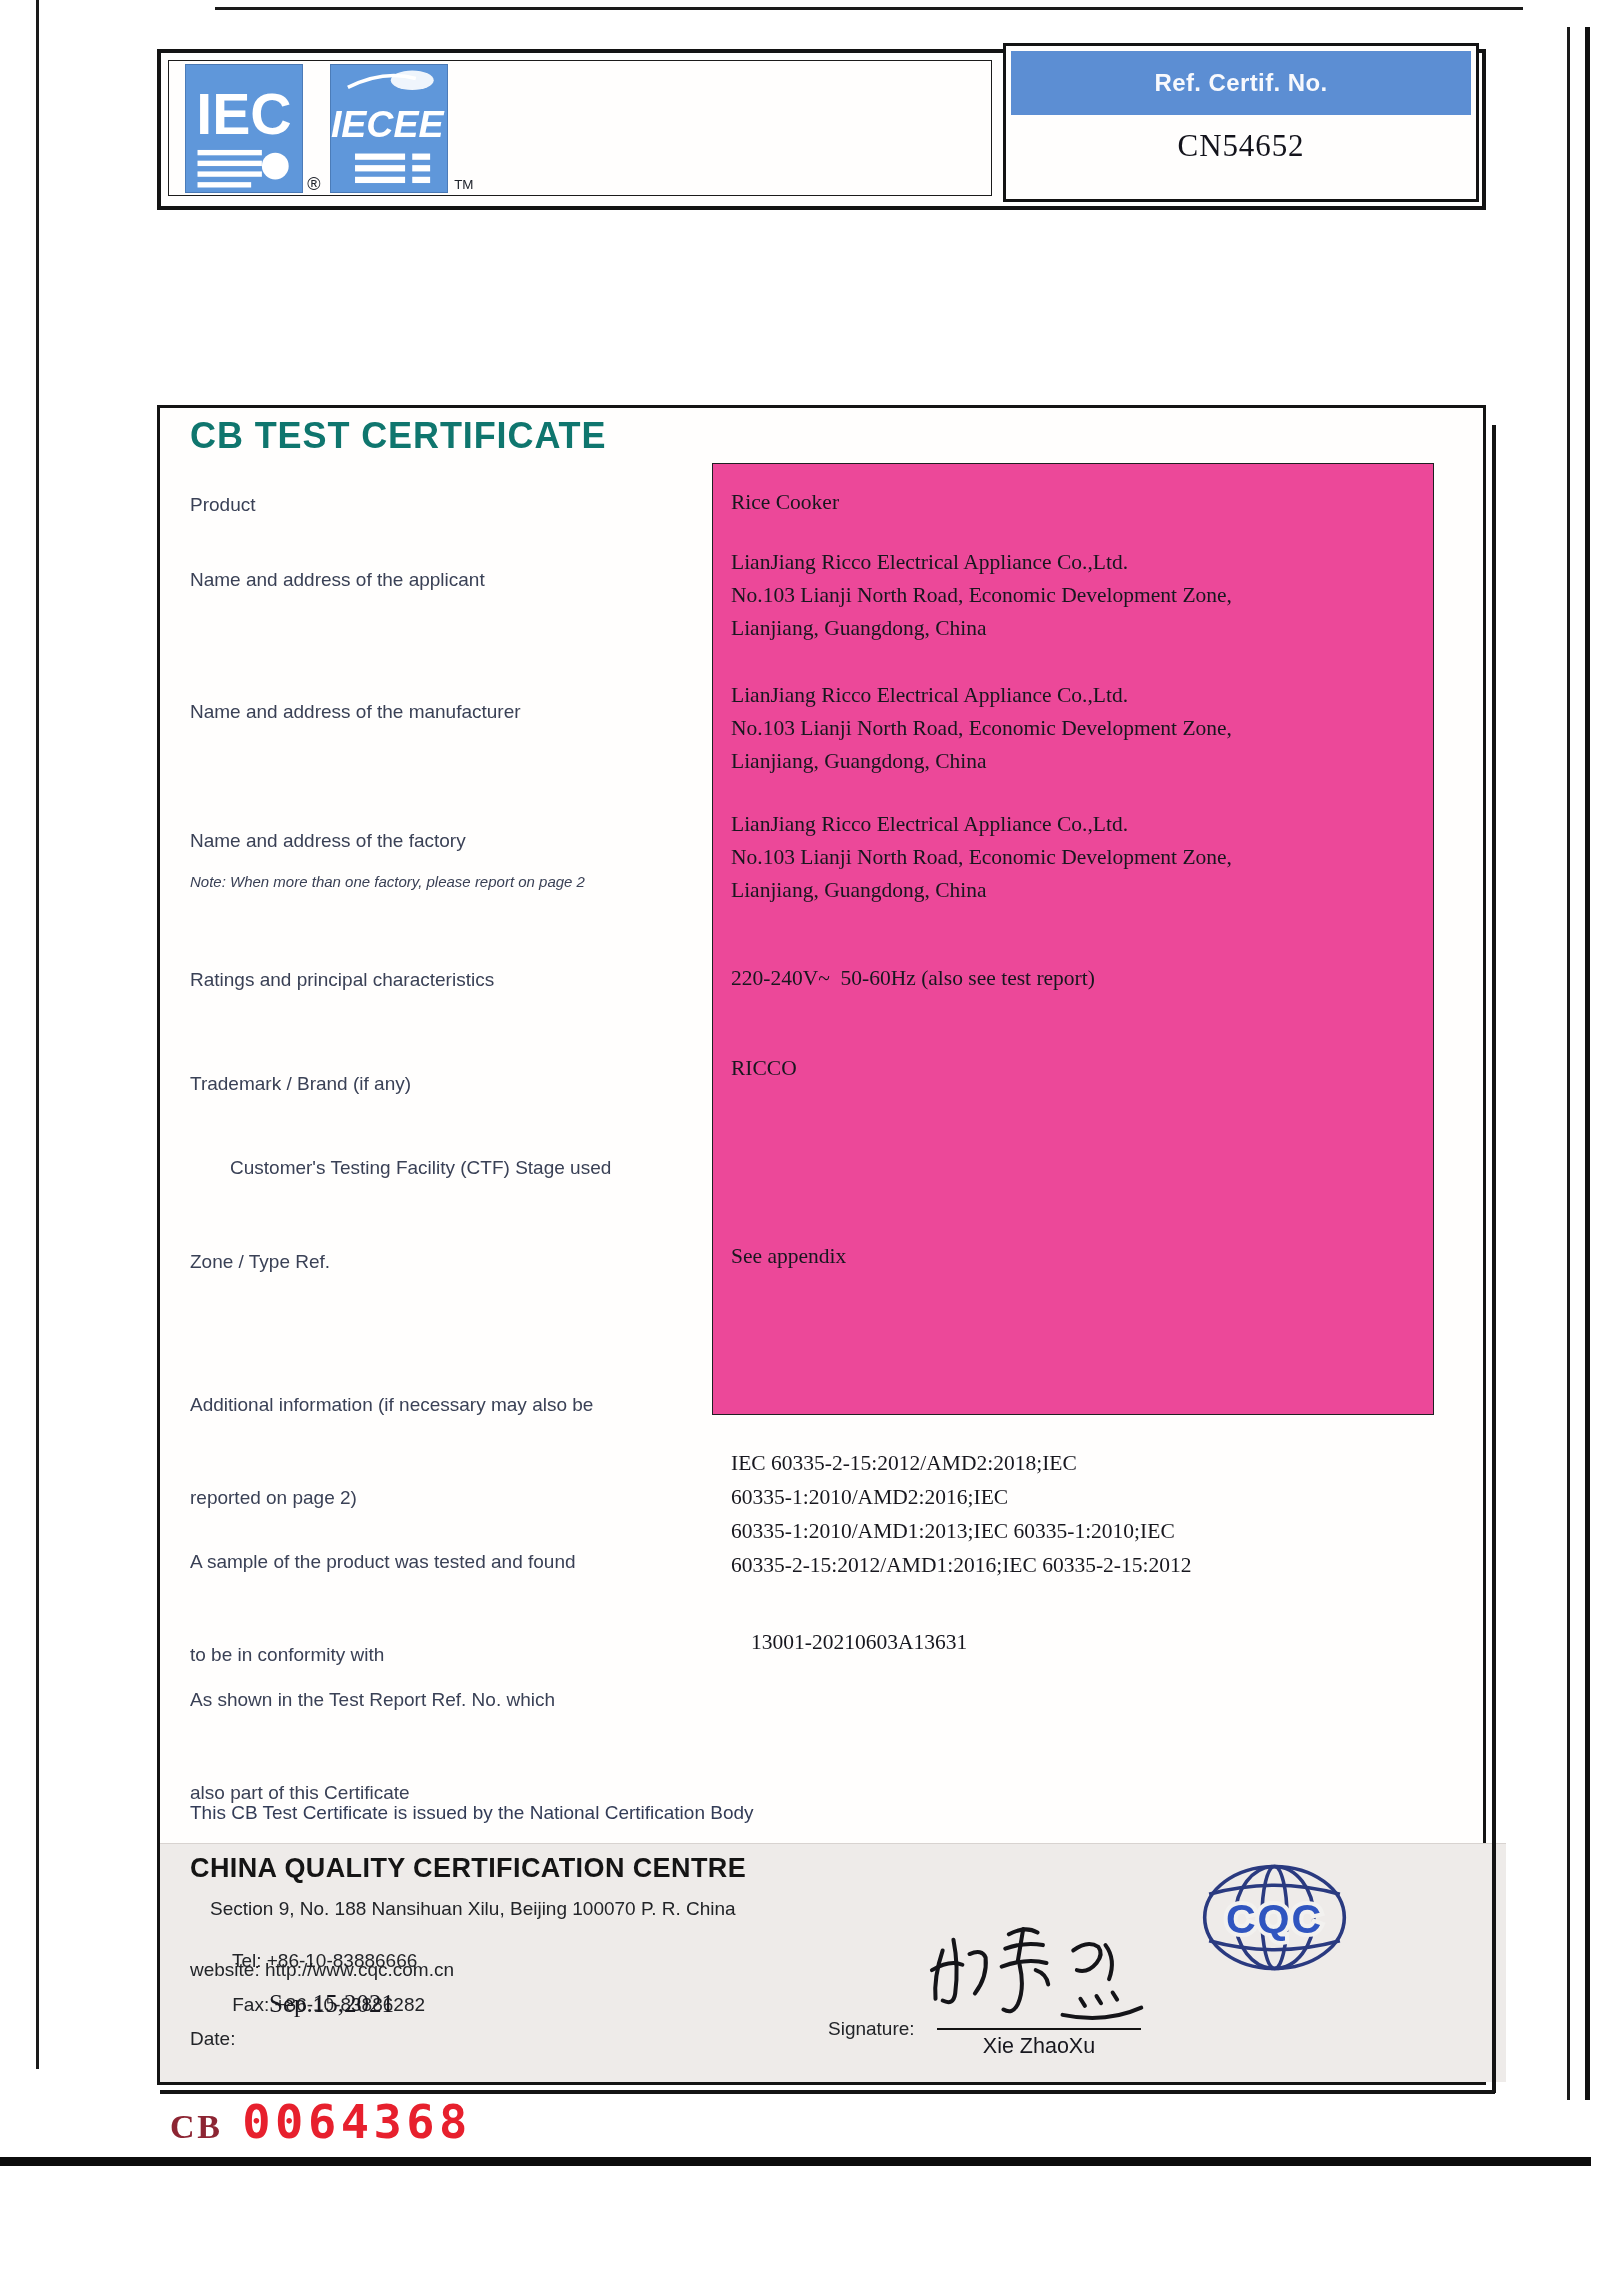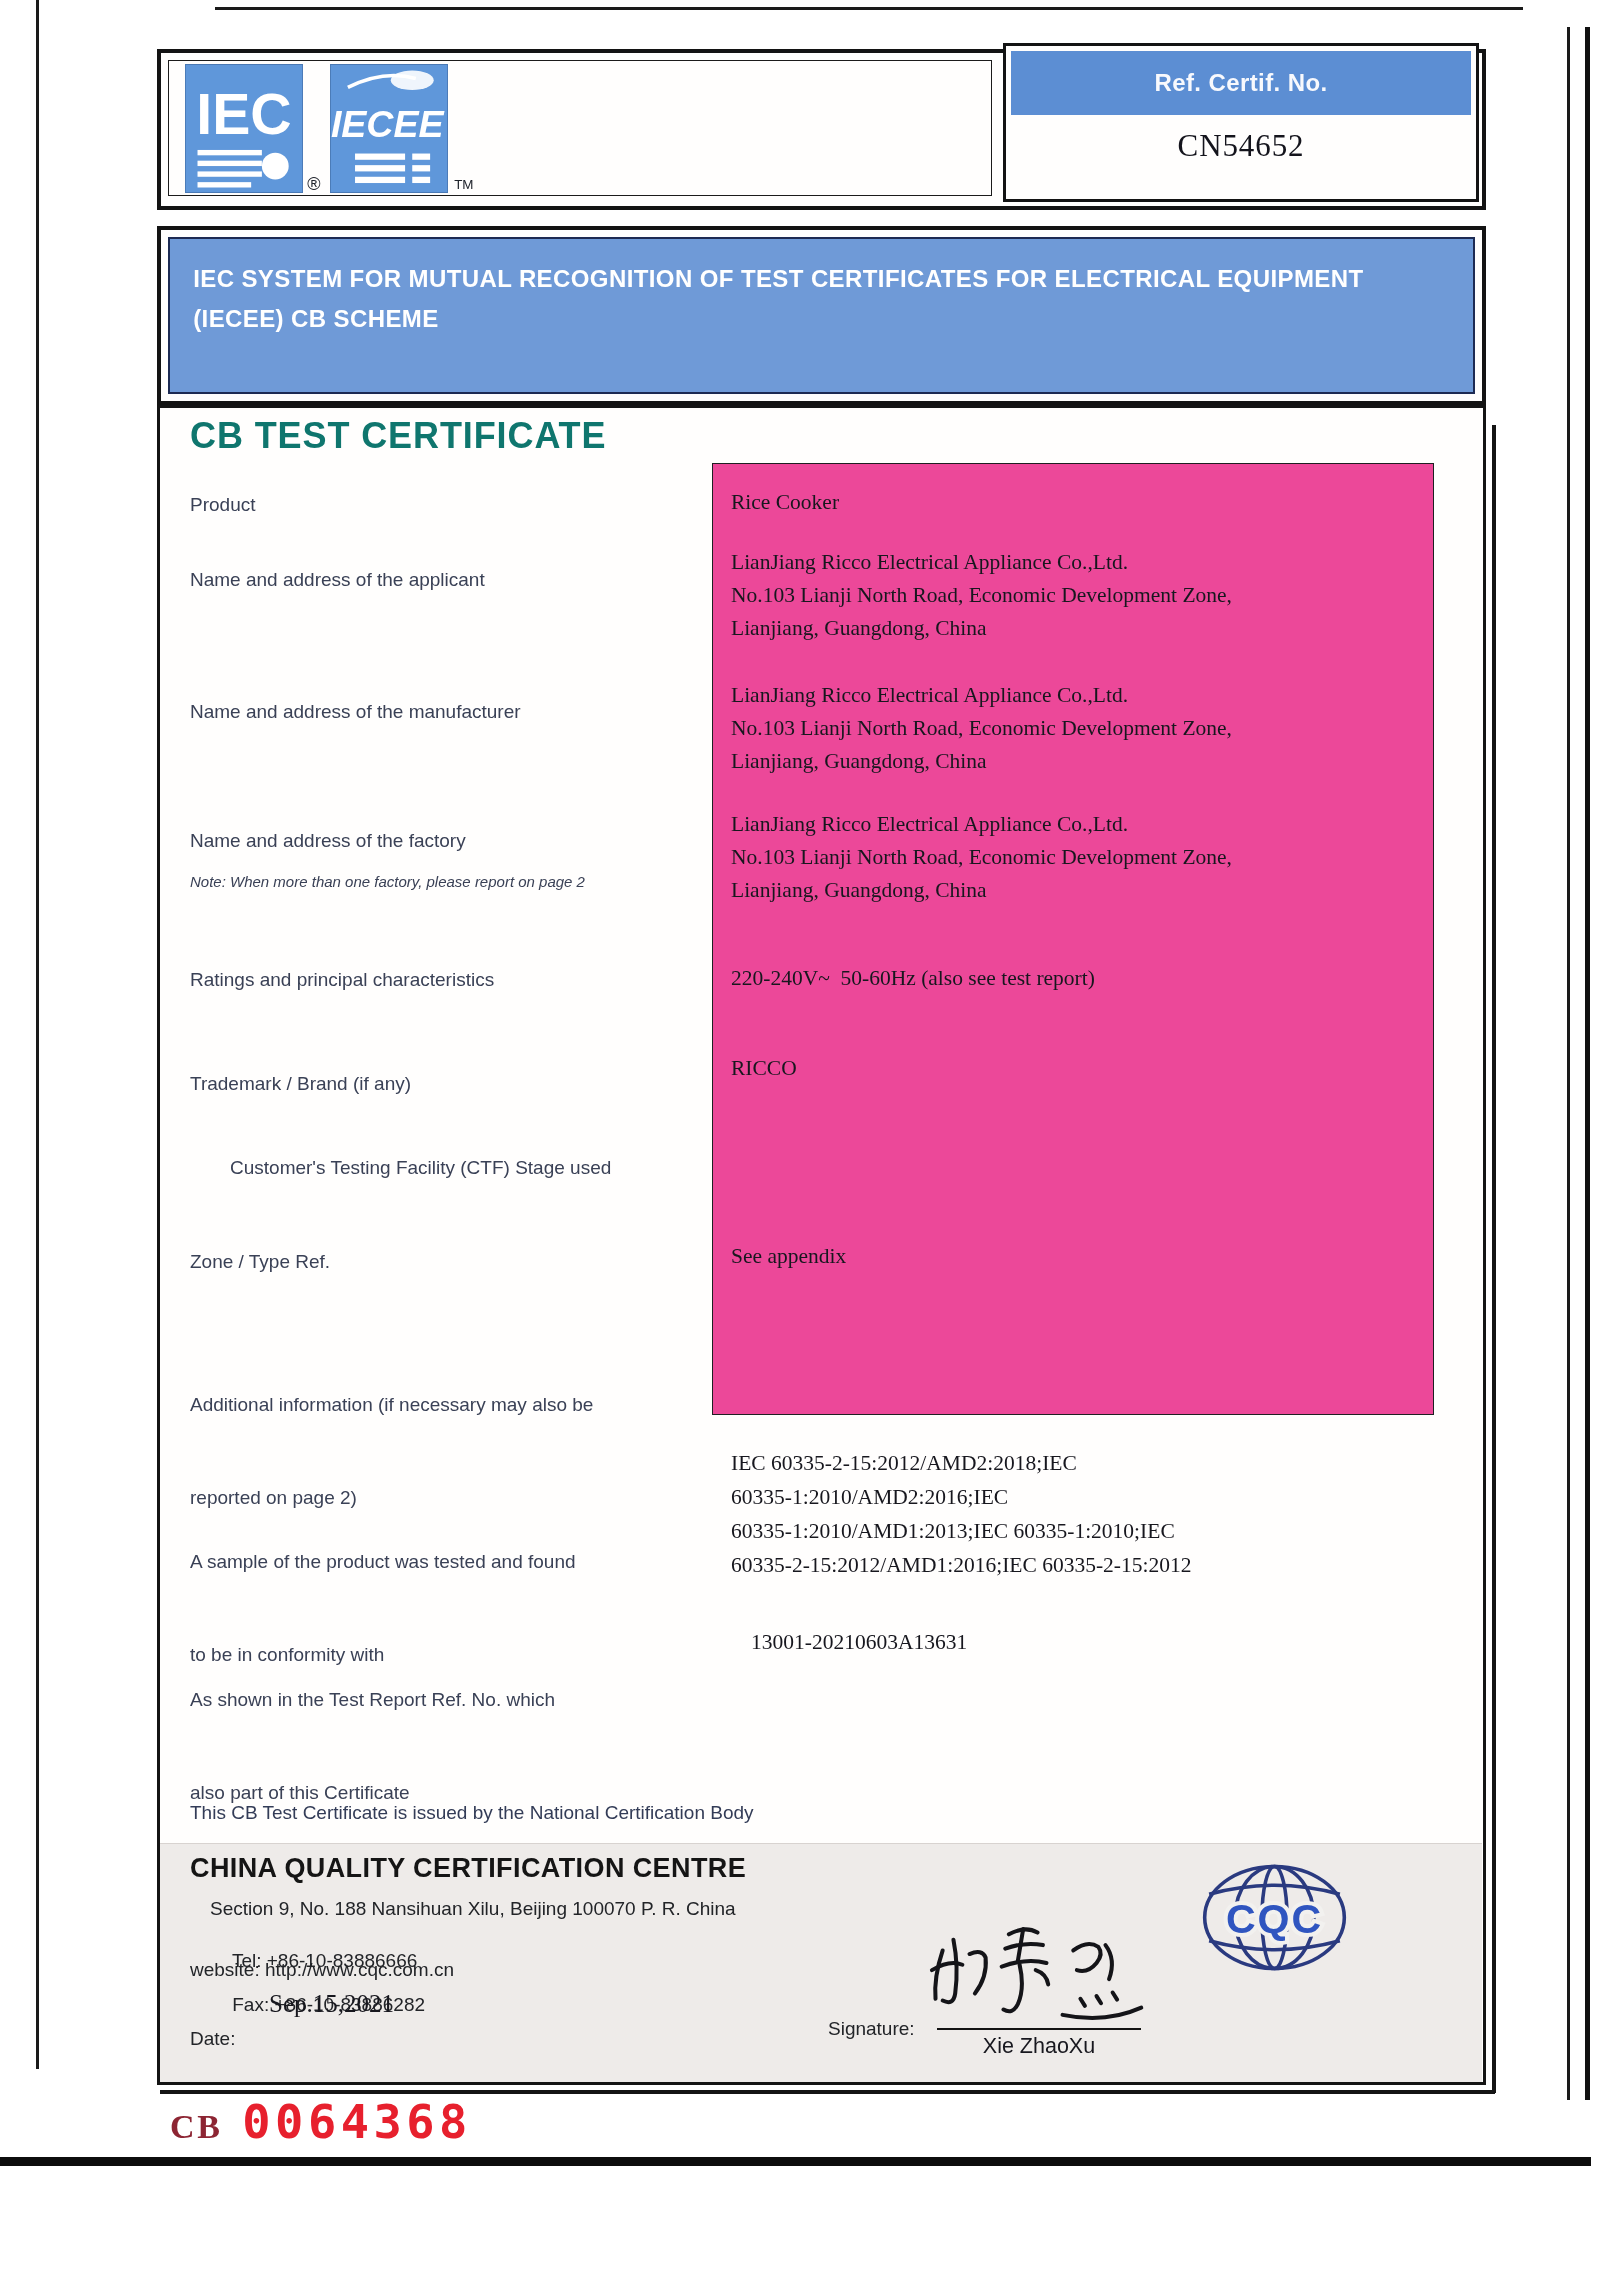--- a/index.html
+++ b/index.html
@@ -46,21 +46,21 @@
              border:1.8px solid #1f1f22;background:#ec4899;box-sizing:border-box;}
   .vgroup{position:absolute;left:18px;}
   .vline{font-family:"Liberation Serif",serif;font-size:21.5px;line-height:33px;
          color:#17171e;white-space:pre;}
   .vline.std{line-height:34px;}
 
   .statement{position:absolute;left:30px;top:1394px;color:#333c57;font-size:19px;}
 
   
   .issuer{position:absolute;left:0;top:1435px;width:1322px;height:238px;background:#eeebe9;
-          border-top:0.9px solid #d8d3d0;}
+          border-top:0.9px solid #d8d3d0;padding-left:24px;}
   .issuer-name{position:absolute;left:30px;top:9px;font-size:27px;font-weight:bold;
                color:#151515;letter-spacing:0.4px;}
   .issuer-line{position:absolute;left:30px;color:#222428;font-size:19px;white-space:pre;}
   .sig-line{position:absolute;border-bottom:2.7px solid #131313;}
   .sig-name{position:absolute;text-align:center;font-size:21.5px;color:#17171e;}
   .date-value{position:absolute;font-family:"Liberation Serif",serif;font-size:25px;color:#17171e;}
 
   
   .cb-red{position:absolute;left:170px;top:2094px;display:flex;align-items:baseline;gap:19.7px;}
   .cb-label{font-family:"Liberation Serif",serif;font-size:34px;font-weight:bold;color:#8d2533;letter-spacing:2.7px;}
@@ -108,26 +108,20 @@
       </div>
       <span class="mark" style="left:285px;top:116px;font-size:13.4px;">TM</span>
     </div>
   </div>
 
   <div class="ref-box">
     <div class="ref-strip">Ref. Certif. No.</div>
     <div class="ref-num">CN54652</div>
   </div>
 
-  <div class="banner-box">
-    <div class="banner-inner">
-      <div>IEC SYSTEM FOR MUTUAL RECOGNITION OF TEST CERTIFICATES FOR ELECTRICAL EQUIPMENT</div>
-      <div>(IECEE) CB SCHEME</div>
-    </div>
-  </div>
 
   <div class="main-box">
     <div class="title">CB TEST CERTIFICATE</div>
 
     <div class="lbl" style="top:81px;">Product</div>
     <div class="lbl" style="top:156px;">Name and address of the applicant</div>
     <div class="lbl" style="top:288px;">Name and address of the manufacturer</div>
     <div class="lbl" style="top:417px;">Name and address of the factory</div>
     <div class="note" style="top:465px;">Note: When more than one factory, please report on page 2</div>
     <div class="lbl" style="top:556px;">Ratings and principal characteristics</div>

